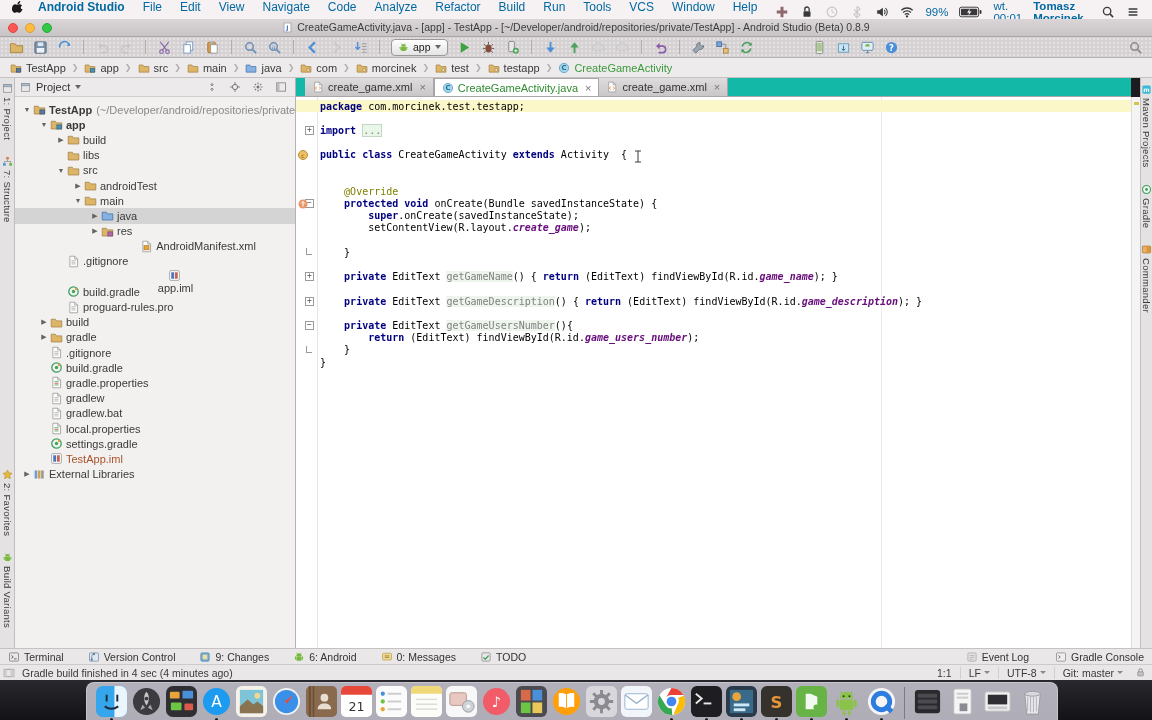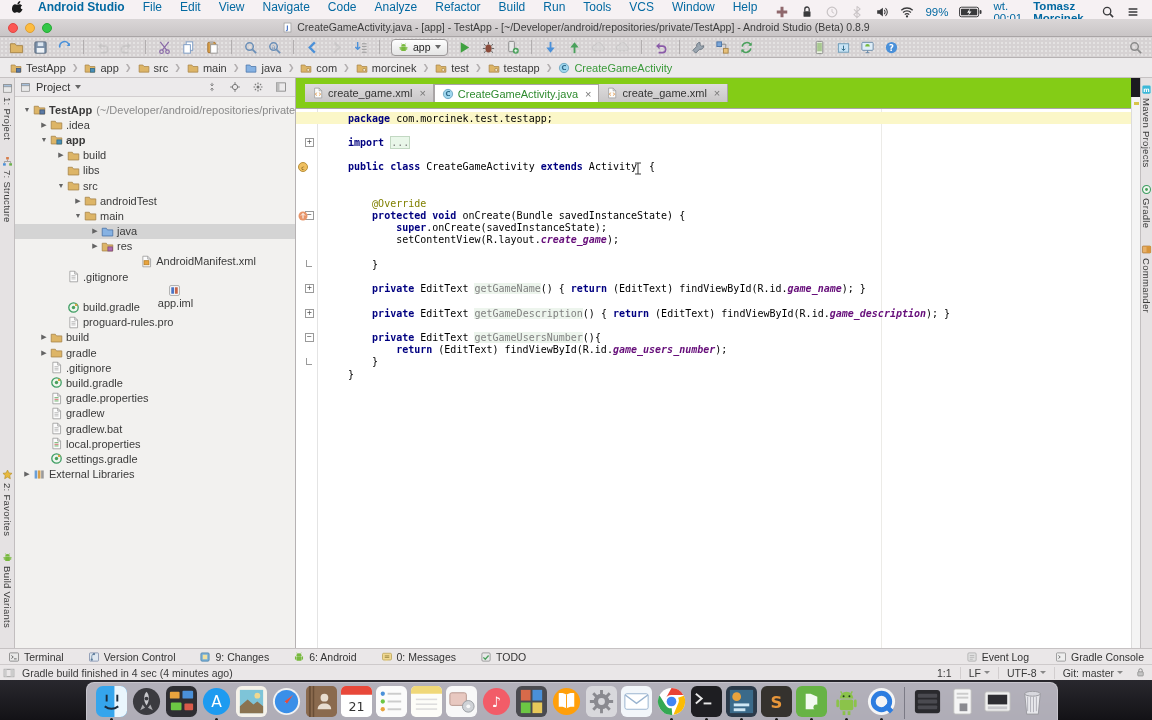--- a/index.html
+++ b/index.html
@@ -68,40 +68,40 @@
   #pphead .icon{width:12px;height:12px;}
   #tree{position:absolute;left:0;right:0;top:19px;bottom:0;padding-top:5px;overflow:hidden;}
   .trow{height:15.2px;display:flex;align-items:center;font-size:11px;color:#3a3a3a;white-space:nowrap;}
   .trow.sel{background:#d4d4d4;}
   .tarrow{width:10px;flex:none;font-size:7px;color:#646464;text-align:center;}
   .trow .icon{width:13px;height:13px;margin:0 3px 0 1px;}
   .tsuf{color:#8a8a8a;margin-left:4px;}
 
   
   #editorwrap{position:absolute;left:296px;top:78px;width:835px;bottom:72px;background:#fff;display:flex;flex-direction:column;}
-  #tabbar{height:31px;flex:none;background:#84cc16;display:flex;align-items:center;padding-left:9px;
+  #tabbar{height:19px;flex:none;background:#14b8a6;display:flex;align-items:flex-end;padding-left:9px;
     border-bottom:1px solid #aaa6a7;box-sizing:border-box;}
   .etab{display:inline-flex;align-items:center;gap:4px;height:18px;padding:0 7px;font-size:11px;color:#333;
     background:linear-gradient(#dedcdd,#c9c7c8);border-right:1px solid #a9a5a6;box-sizing:border-box;}
   .etab .icon{width:12px;height:12px;}
   .etab .x{color:#777;font-size:11px;margin-left:3px;}
   .etab.active{background:#fff;border-top:1px solid #a9a5a6;border-left:1px solid #a9a5a6;}
   .etab.active .tlabel{color:#2e8b2e;}
   #codearea{flex:1;position:relative;font-family:"DejaVu Sans Mono",monospace;font-size:10px;overflow:hidden;}
   #gutline{position:absolute;left:21px;top:0;bottom:0;width:1px;background:#e4e4e4;}
   #marginline{position:absolute;left:585px;top:0;bottom:0;width:1px;background:#ecebe7;}
   #codelines{position:relative;padding-top:3px;}
   .cl{display:flex;height:12.2px;align-items:center;}
   .cl.hl{background:#fbf7c8;}
   .gut{width:21px;flex:none;position:relative;height:100%;}
   .fm{position:absolute;right:3px;top:1.5px;width:9px;height:9px;border:1px solid #9a9a9a;background:#fff;
     box-sizing:border-box;font-size:8px;line-height:6px;text-align:center;color:#555;font-family:"DejaVu Sans Mono",monospace;}
   .fe{position:absolute;right:5px;top:2px;width:5px;height:6px;border-left:1px solid #9a9a9a;border-bottom:1px solid #9a9a9a;}
   .gmark{position:absolute;left:2px;top:1px;width:10px;height:10px;}
-  .txt{white-space:pre;padding-left:3px;color:#000;margin-left:28px;}
+  .txt{white-space:pre;padding-left:3px;color:#000;}
   .kw{color:#000080;font-weight:bold;}
   .ann{color:#808000;}
   .fld{color:#660e7a;font-style:italic;font-weight:bold;}
   .gr{color:#808080;background:#edf5ed;}
   .fold{color:#808080;background:#e9f7e9;border:1px solid #c2d8c2;}
   #ibeam{position:absolute;left:338px;top:53px;}
 
   
   #vscroll{position:absolute;left:1131px;top:97px;width:9px;bottom:72px;background:#f4f4f4;border-left:1px solid #dcdcdc;box-sizing:border-box;}
   #vscroll .mark{position:absolute;left:2px;top:5px;width:5px;height:3px;background:#d8c44a;}
@@ -606,29 +606,20 @@
           <span class="icon">
             <svg viewBox="0 0 16 16">
               <path d="M1.5 4h5l1.5 2h6.5v7.5h-13z" fill="#ddb567" stroke="#a8854a"></path>
               <rect x="8.5" y="8.5" width="5.5" height="5" fill="#5b7aa5" stroke="#3d567a"></rect>
             </svg>
           </span>
           <span style="font-weight: bold;">TestApp</span>
           <span class="tsuf">(~/Developer/android/repositories/private/</span>
         </div>
         <div class="trow" style="padding-left: 24px;">
-          <span class="tarrow">▶</span>
-          <span class="icon">
-            <svg viewBox="0 0 16 16">
-              <path d="M1.5 4h5l1.5 2h6.5v7.5h-13z" fill="#ddb567" stroke="#a8854a"></path>
-            </svg>
-          </span>
-          <span>.idea</span>
-        </div>
-        <div class="trow" style="padding-left: 24px;">
           <span class="tarrow">▼</span>
           <span class="icon">
             <svg viewBox="0 0 16 16">
               <path d="M1.5 4h5l1.5 2h6.5v7.5h-13z" fill="#ddb567" stroke="#a8854a"></path>
               <rect x="8.5" y="8.5" width="5.5" height="5" fill="#4a90b8" stroke="#2d6a8a"></rect>
             </svg>
           </span>
           <span style="font-weight: bold;">app</span>
         </div>
         <div class="trow" style="padding-left: 41px;">
@@ -841,20 +832,31 @@
         <div class="trow" style="padding-left: 24px;">
           <span class="tarrow"></span>
           <span class="icon">
             <svg viewBox="0 0 16 16">
               <circle cx="8" cy="8" r="5.8" fill="#eef6ee" stroke="#3f9e63" stroke-width="1.6"></circle>
               <circle cx="8" cy="8" r="2.1" fill="#4aa05c"></circle>
               <circle cx="11.2" cy="4.8" r="1.5" fill="#d9a13c"></circle>
             </svg>
           </span>
           <span>settings.gradle</span>
+        </div>
+        <div class="trow" style="padding-left: 24px;">
+          <span class="tarrow"></span>
+          <span class="icon">
+            <svg viewBox="0 0 16 16">
+              <rect x="2" y="2" width="12" height="12" rx="1.5" fill="#fff" stroke="#999"></rect>
+              <rect x="4" y="4" width="3.5" height="8" fill="#4a74c4"></rect>
+              <rect x="8.5" y="4" width="3.5" height="8" fill="#c4644a"></rect>
+            </svg>
+          </span>
+          <span style="color: rgb(166, 83, 44);">TestApp.iml</span>
         </div>
         <div class="trow" style="padding-left: 7px;">
           <span class="tarrow">▶</span>
           <span class="icon">
             <svg viewBox="0 0 16 16">
               <rect x="2" y="3" width="3.2" height="10" fill="#6a9fd8"></rect>
               <rect x="6" y="3" width="3.2" height="10" fill="#d8a04a"></rect>
               <rect x="10" y="3" width="3.2" height="10" fill="#9a9a9a"></rect>
             </svg>
           </span>

